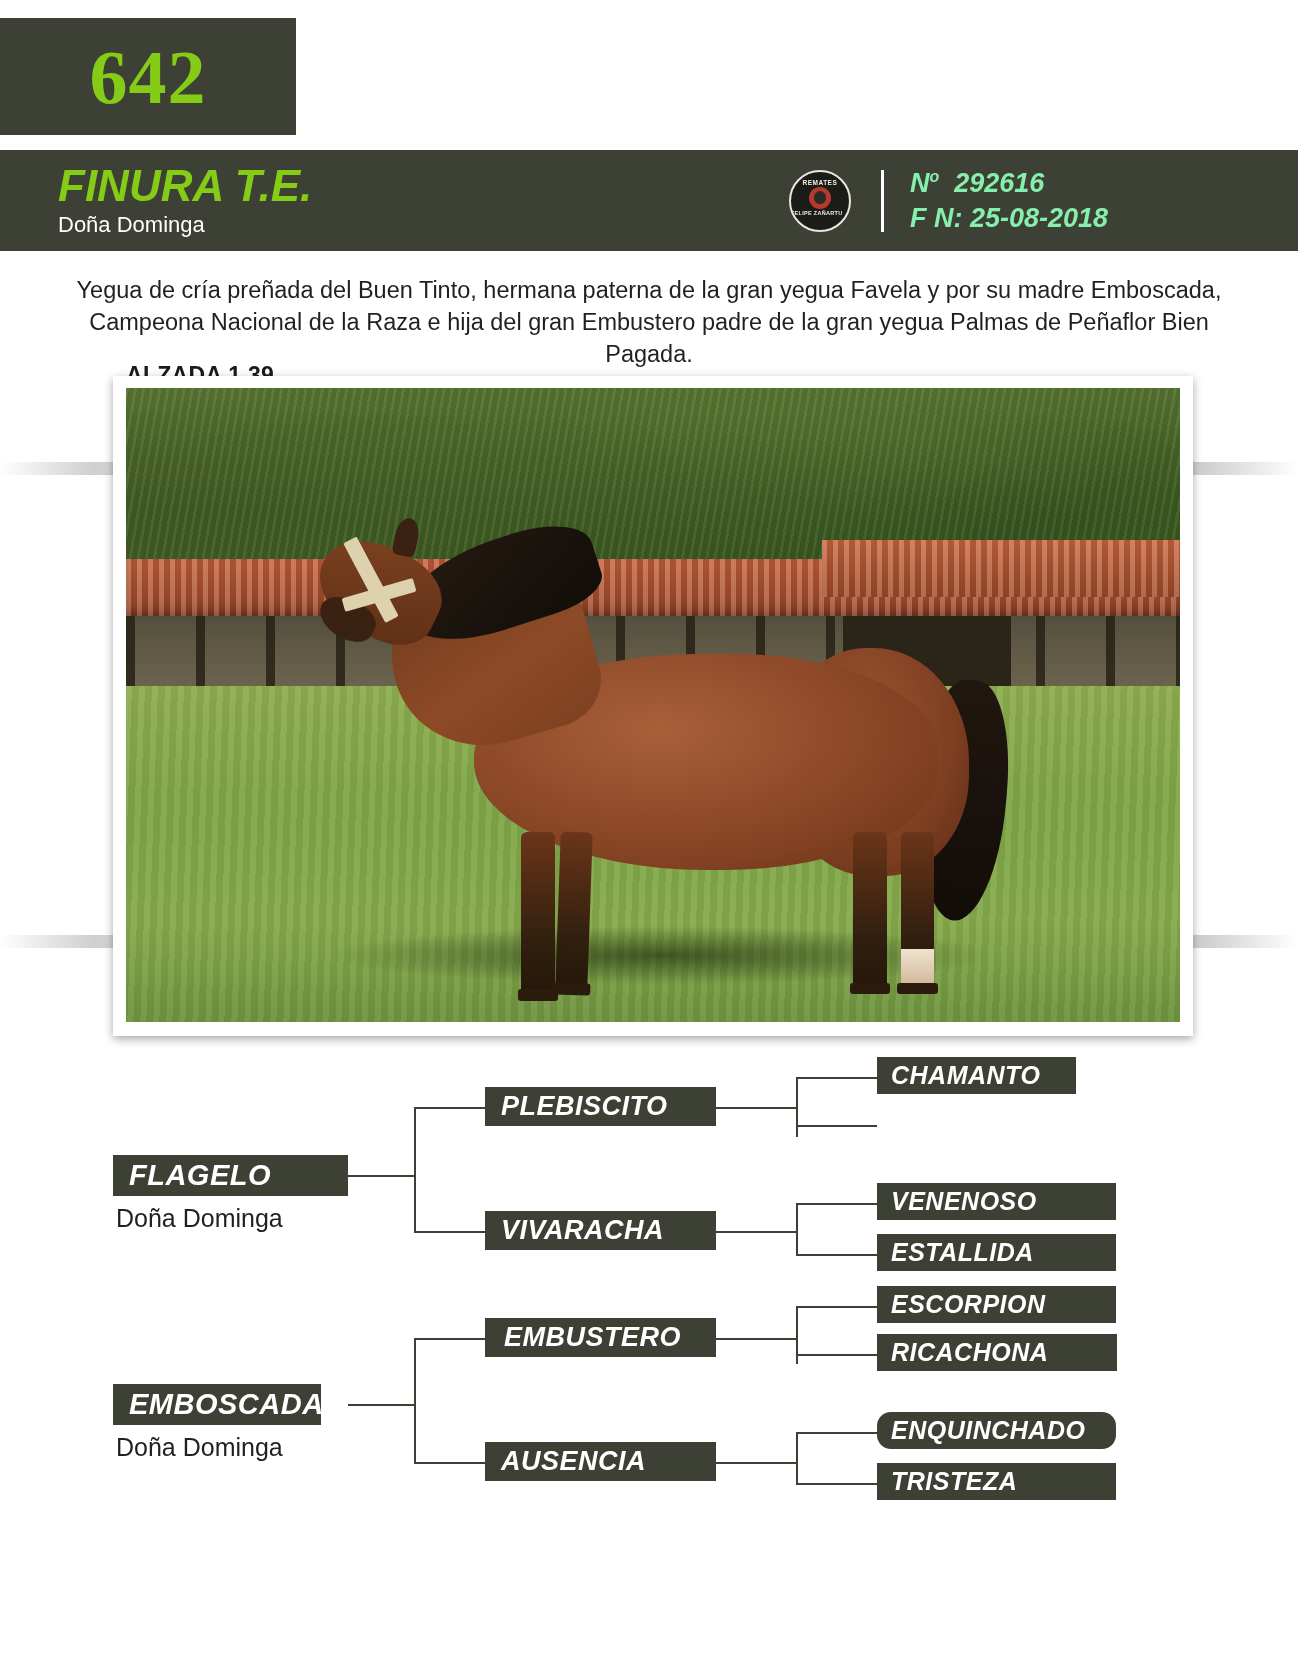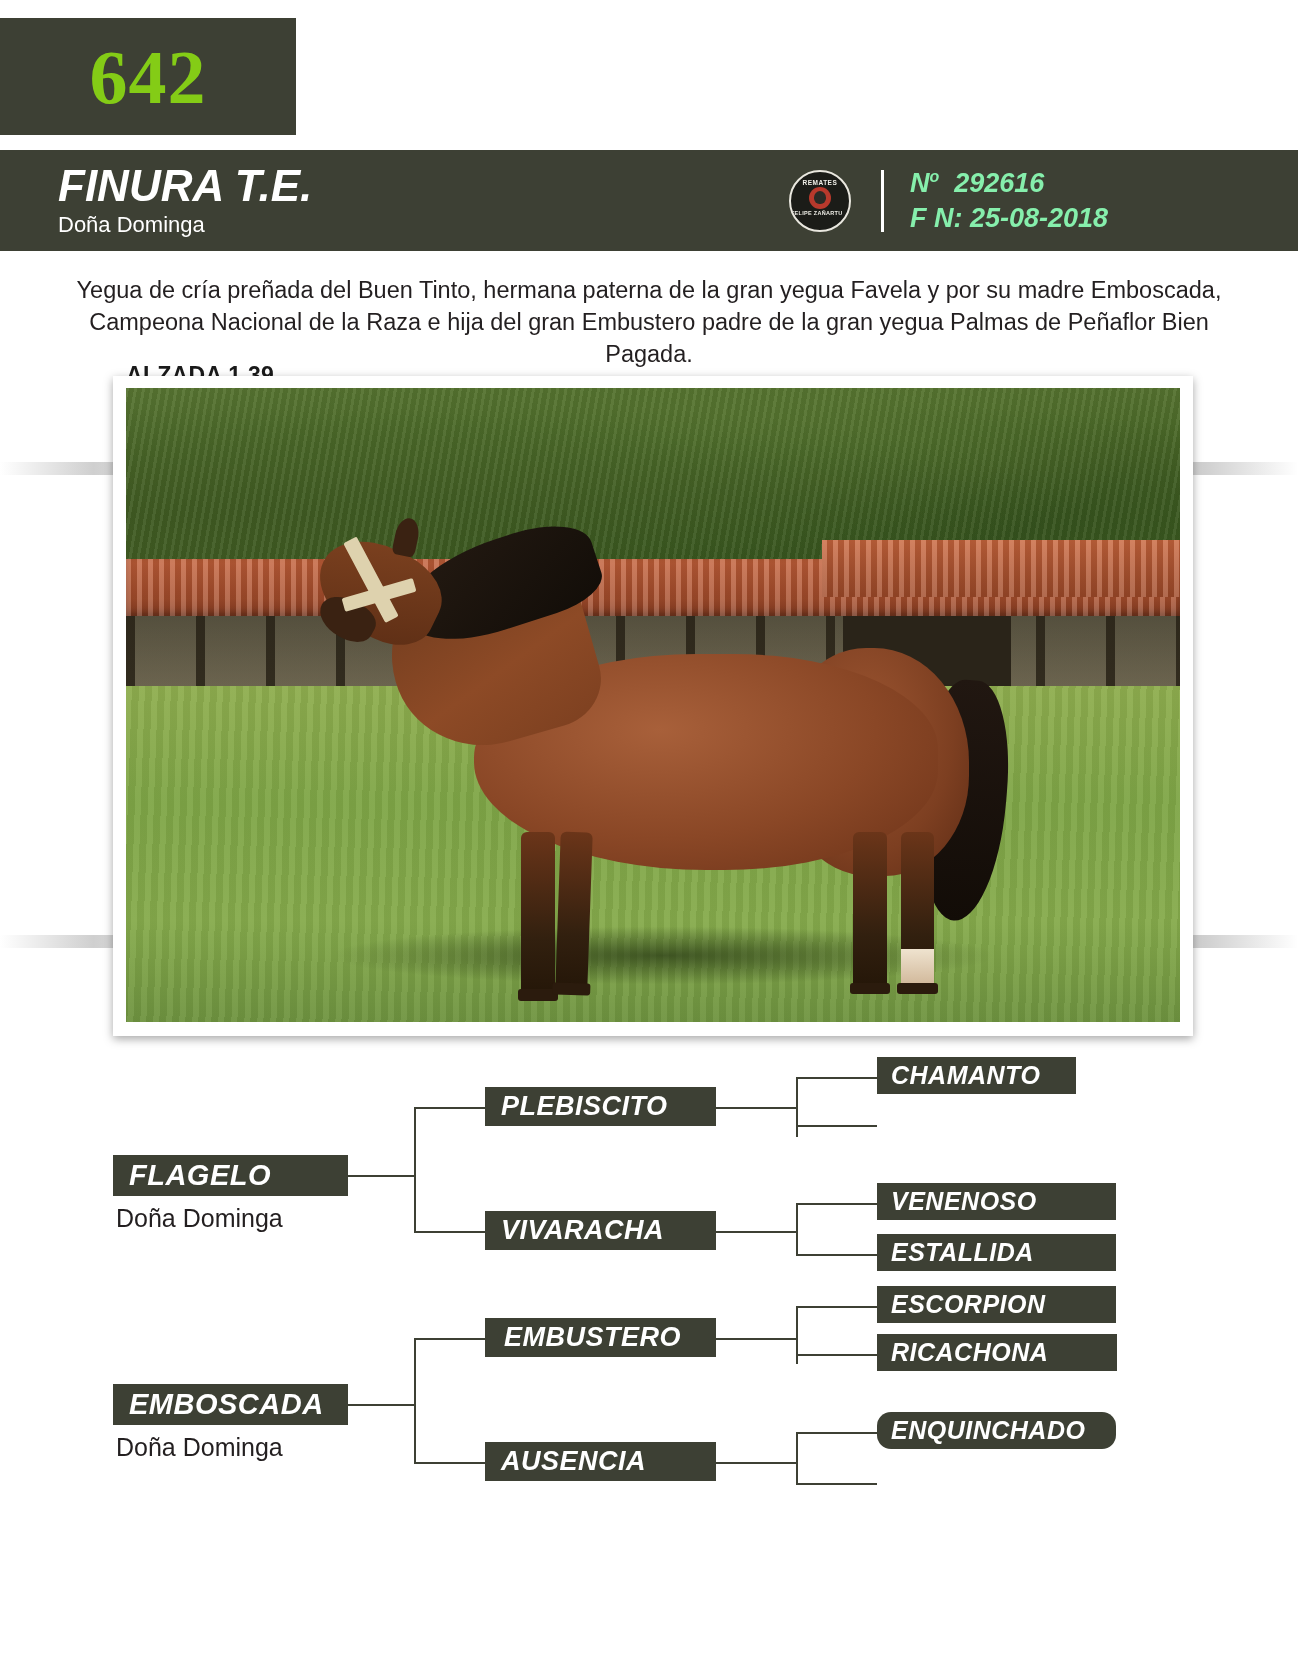--- a/index.html
+++ b/index.html
@@ -38,21 +38,21 @@
     background: #3d4034;
     display: flex;
     align-items: center;
   }
   .title-left { padding-left: 58px; flex: 0 0 auto; }
   .title-main {
     font-family: "Liberation Sans", sans-serif;
     font-weight: bold;
     font-style: italic;
     font-size: 44px;
-    color: #ffffff;
+    color: #84cc16;
     line-height: 1.0;
     letter-spacing: 0px;
   }
   .title-sub {
     font-size: 22px;
     color: #ffffff;
     margin-top: 4px;
     font-weight: normal;
   }
   .title-right {
@@ -439,29 +439,30 @@
   <div class="line h" style="left:716px; top:55px; width:80px;"></div>
   <div class="line v" style="left:796px; top:25px; height:60px;"></div>
   <div class="line h" style="left:796px; top:25px; width:81px;"></div>
   <div class="line h" style="left:796px; top:73px; width:81px;"></div>
 
   <div class="line h" style="left:716px; top:179px; width:80px;"></div>
   <div class="line v" style="left:796px; top:151px; height:51px;"></div>
   <div class="line h" style="left:796px; top:151px; width:81px;"></div>
   <div class="line h" style="left:796px; top:202px; width:81px;"></div>
 
-  <div class="ped-box gen1" style="left:113px; top:332px; width:235px;">EMBOSCADA</div>
+  <div class="ped-box gen1" style="left:113px; top:332px; width:208px;">EMBOSCADA</div>
   <div class="ped-sub" style="left:116px; top:381px;">Doña Dominga</div>
 
   <div class="ped-box gen2" style="left:485px; top:266px; width:231px;padding-left:19px;">EMBUSTERO</div>
   <div class="ped-box gen2" style="left:485px; top:390px; width:231px;">AUSENCIA</div>
 
   <div class="ped-box" style="left:877px; top:234px; width:239px;">ESCORPION</div>
   <div class="ped-box" style="left:877px; top:282px; width:240px;">RICACHONA</div>
   <div class="ped-box" style="left:877px; top:360px; width:239px;border-radius:14px;">ENQUINCHADO</div>
+  <div class="ped-box" style="left:877px; top:411px; width:239px;">TRISTEZA</div>
 
   <div class="line h" style="left:348px; top:352px; width:66px;"></div>
   <div class="line v" style="left:414px; top:286px; height:124px;"></div>
   <div class="line h" style="left:414px; top:286px; width:71px;"></div>
   <div class="line h" style="left:414px; top:410px; width:71px;"></div>
 
   <div class="line h" style="left:716px; top:286px; width:80px;"></div>
   <div class="line v" style="left:796px; top:254px; height:58px;"></div>
   <div class="line h" style="left:796px; top:254px; width:81px;"></div>
   <div class="line h" style="left:796px; top:302px; width:81px;"></div>

